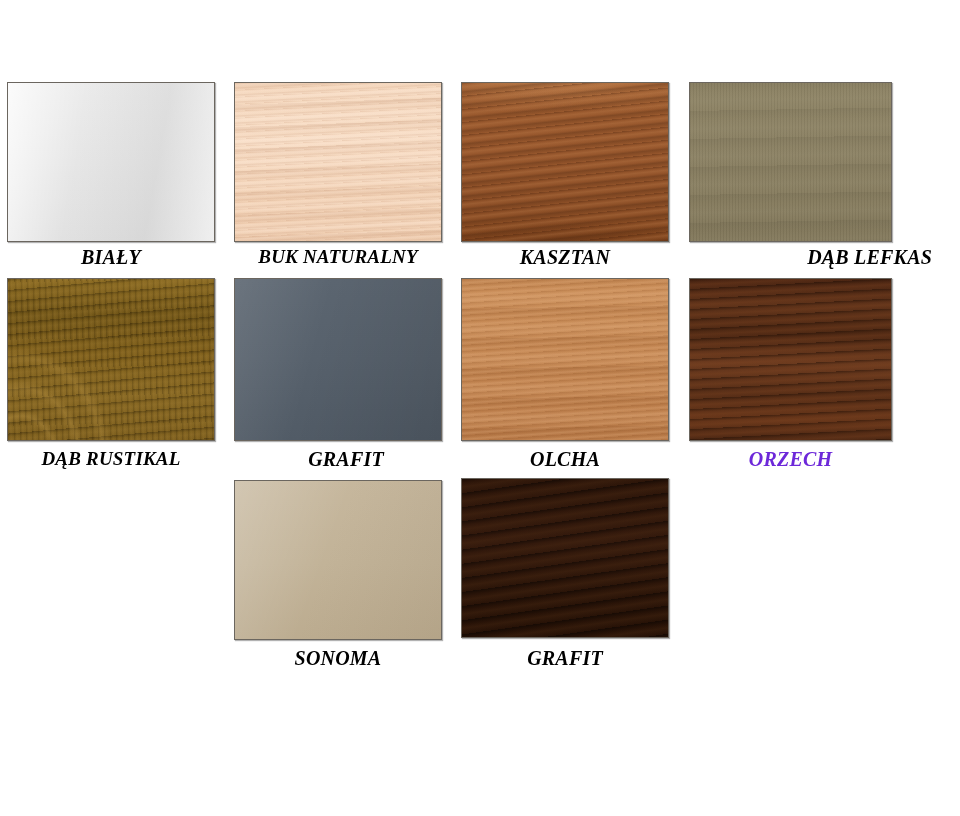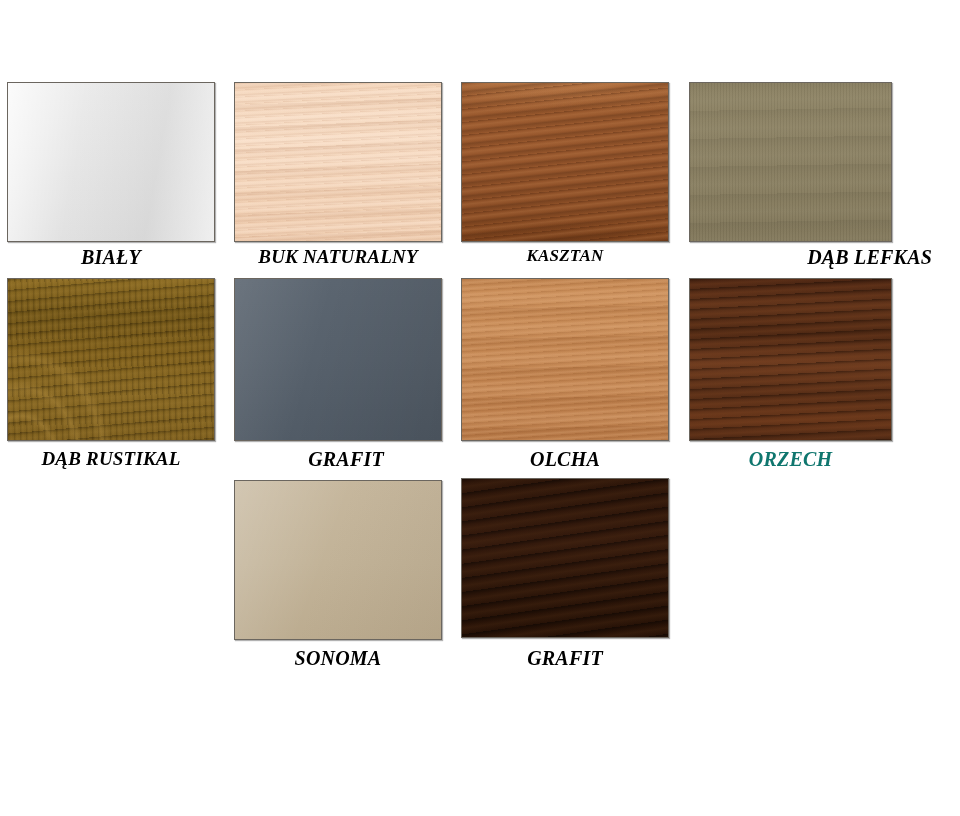--- a/index.html
+++ b/index.html
@@ -234,21 +234,21 @@
     <div class="swatch-cell" style="left: 234px; top: 82px; width: 208px; height: 188px;">
       <div class="swatch-tile" style="width: 208px; height: 160px; background-color: rgb(243, 213, 187);">
         <div class="grain f-buk"></div>
       </div>
       <div class="swatch-label" style="top: 164px; font-size: 19px; color: rgb(0, 0, 0);">BUK NATURALNY</div>
     </div>
     <div class="swatch-cell" style="left: 461px; top: 82px; width: 208px; height: 188px;">
       <div class="swatch-tile" style="width: 208px; height: 160px; background-color: rgb(150, 86, 44);">
         <div class="grain f-kasztan"></div>
       </div>
-      <div class="swatch-label" style="top: 164px; font-size: 17px; color: rgb(0, 0, 0); font-style: italic;">KASZTAN</div>
+      <div class="swatch-label" style="top: 164px; font-size: 20px; color: rgb(0, 0, 0); font-style: italic;">KASZTAN</div>
     </div>
     <div class="swatch-cell" style="left: 689px; top: 82px; width: 203px; height: 188px;">
       <div class="swatch-tile" style="width: 203px; height: 160px; background-color: rgb(138, 128, 99);">
         <div class="grain f-lefkas"></div>
       </div>
       <div class="swatch-label" style="top: 164px; font-size: 20px; color: rgb(0, 0, 0); text-align: right;">DĄB LEFKAS</div>
     </div>
     <div class="swatch-cell" style="left: 7px; top: 278px; width: 208px; height: 194px;">
       <div class="swatch-tile" style="width: 208px; height: 163px; background-color: rgb(122, 92, 28);">
         <div class="grain f-rustikal"></div>
@@ -264,21 +264,21 @@
     <div class="swatch-cell" style="left: 461px; top: 278px; width: 208px; height: 194px;">
       <div class="swatch-tile" style="width: 208px; height: 163px; background-color: rgb(195, 134, 82);">
         <div class="grain f-olcha"></div>
       </div>
       <div class="swatch-label" style="top: 170px; font-size: 20px; color: rgb(0, 0, 0);">OLCHA</div>
     </div>
     <div class="swatch-cell" style="left: 689px; top: 278px; width: 203px; height: 194px;">
       <div class="swatch-tile" style="width: 203px; height: 163px; background-color: rgb(90, 47, 24);">
         <div class="grain f-orzech"></div>
       </div>
-      <div class="swatch-label" style="top: 170px; font-size: 20px; color: #0f766e;">ORZECH</div>
+      <div class="swatch-label" style="top: 170px; font-size: 20px; color: #6d28d9;">ORZECH</div>
     </div>
     <div class="swatch-cell" style="left: 234px; top: 480px; width: 208px; height: 191px;">
       <div class="swatch-tile" style="width: 208px; height: 160px; background-color: rgb(194, 179, 152);">
         <div class="grain f-sonoma"></div>
       </div>
       <div class="swatch-label" style="top: 167px; font-size: 20px; color: rgb(0, 0, 0);">SONOMA</div>
     </div>
     <div class="swatch-cell" style="left: 461px; top: 478px; width: 208px; height: 193px;">
       <div class="swatch-tile" style="width: 208px; height: 160px; background-color: rgb(44, 21, 9);">
         <div class="grain f-wenge"></div>

